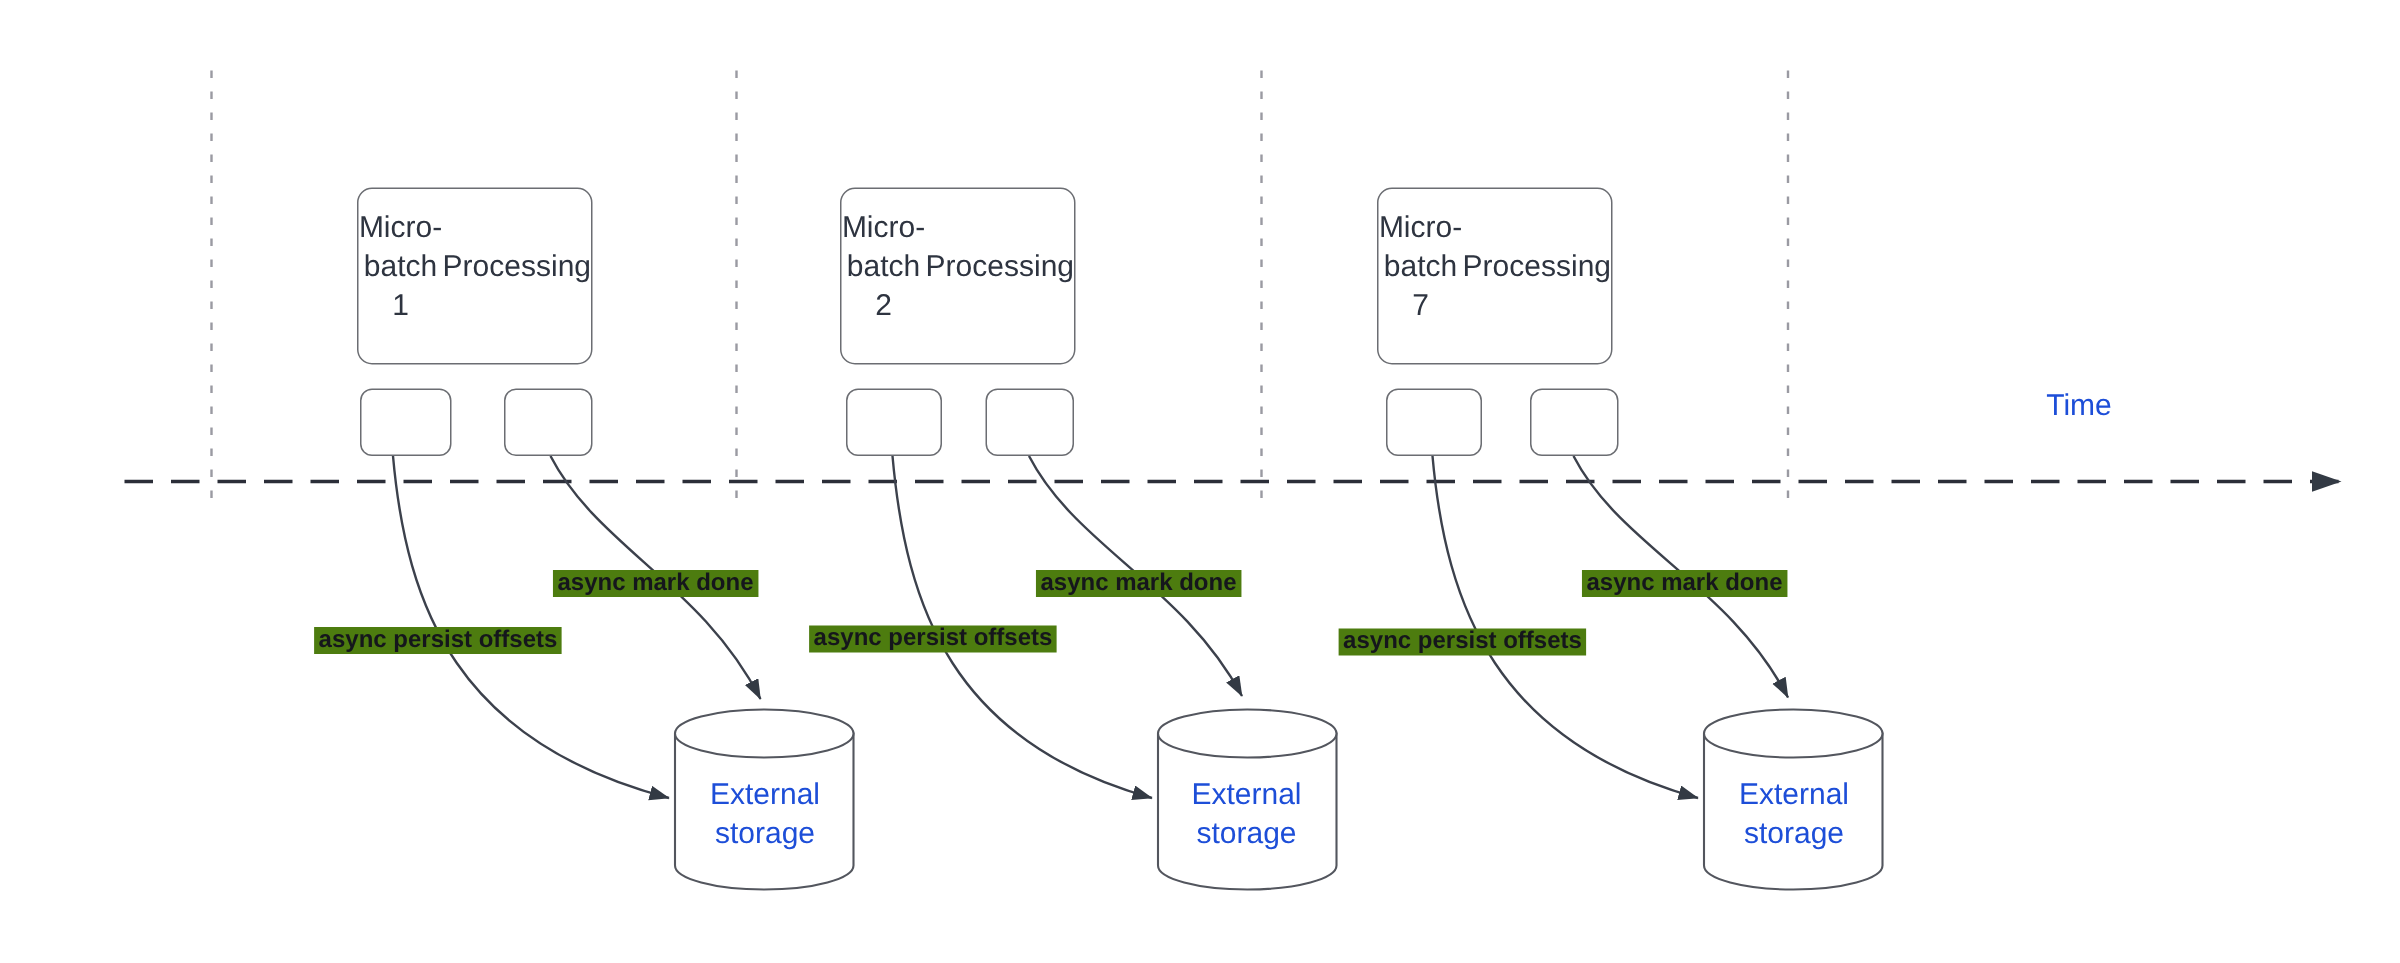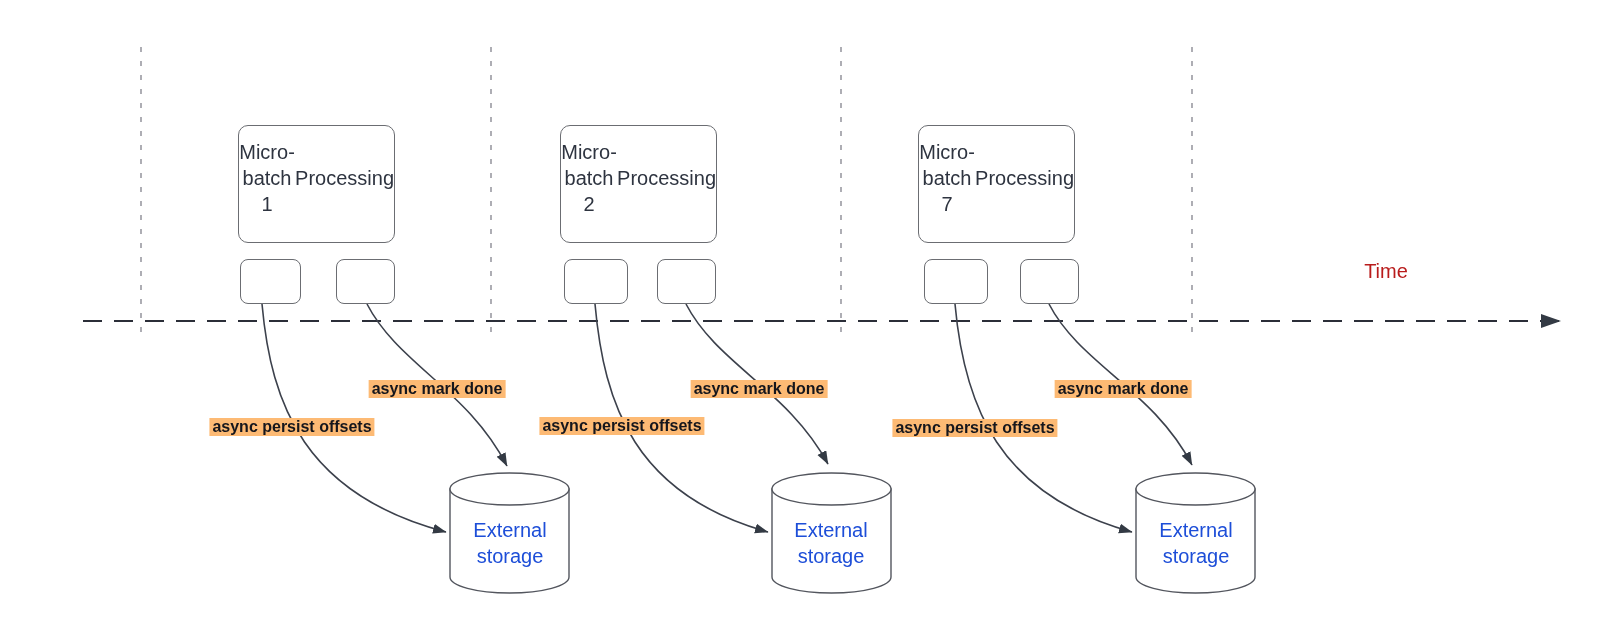--- a/index.html
+++ b/index.html
@@ -41,36 +41,36 @@
     border-radius: 8px;
     background: #ffffff;
   }
   .lbl {
     position: absolute;
     transform: translate(-50%, -50%);
     white-space: nowrap;
     font-weight: bold;
     font-size: 16px;
     color: #15161c;
-    background: #fdba74;
+    background: #4d7c0f;
     padding: 0 3px;
   }
   .storage-label {
     position: absolute;
     transform: translate(-50%, -50%);
     text-align: center;
     color: #1d4ed8;
     font-size: 20px;
     line-height: 26px;
     white-space: nowrap;
   }
   .time-label {
     position: absolute;
     transform: translate(-50%, -50%);
-    color: #b91c1c;
+    color: #1d4ed8;
     font-size: 20px;
     white-space: nowrap;
   }
 </style>
 </head>
 <body>
 
 <div class="canvas">
 
   <svg class="layer" width="1600" height="642" viewBox="0 0 1600 642">

